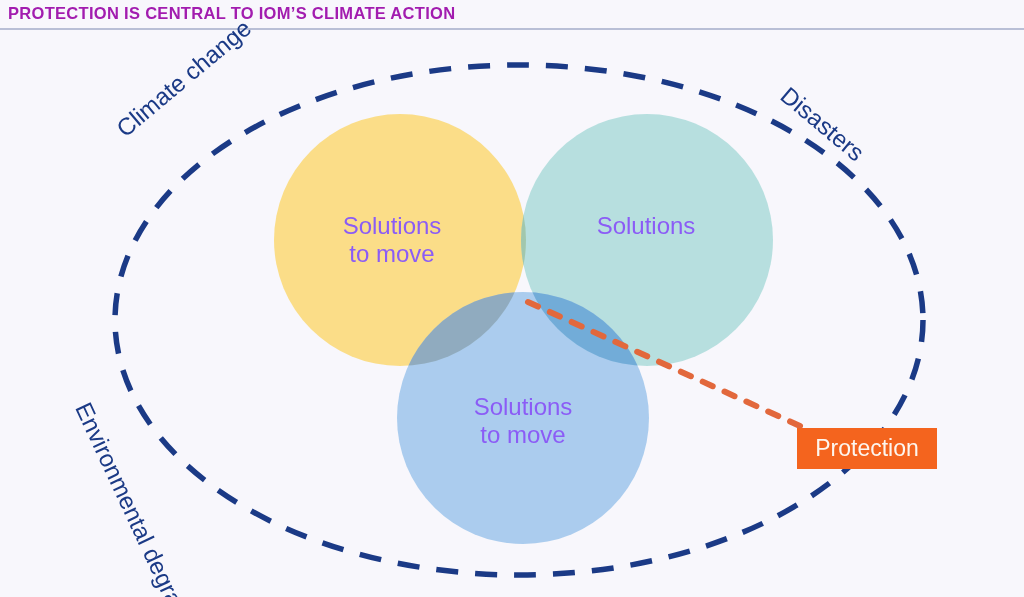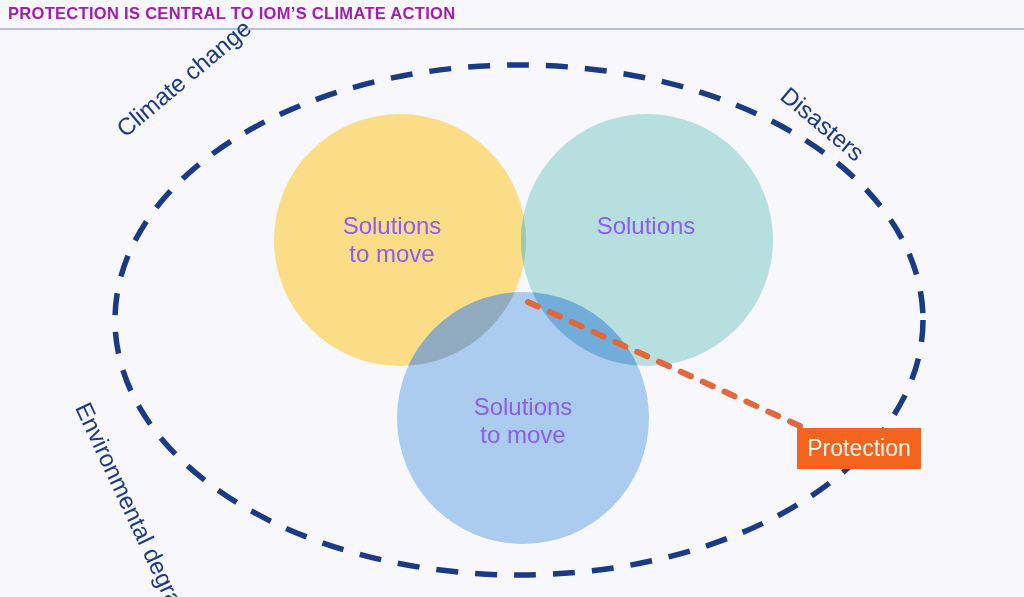--- a/index.html
+++ b/index.html
@@ -99,21 +99,21 @@
     top: 390px;
     transform: rotate(65deg);
     transform-origin: left center;
   }
 
   
   #protection-badge {
     position: absolute;
     left: 797px;
     top: 428px;
-    width: 124px;
+    width: 140px;
     height: 41px;
     background: #f4641e;
     display: flex;
     align-items: center;
     justify-content: center;
   }
   #protection-label {
     color: #fdf6ef;
     font-size: 23px;
     white-space: nowrap;

